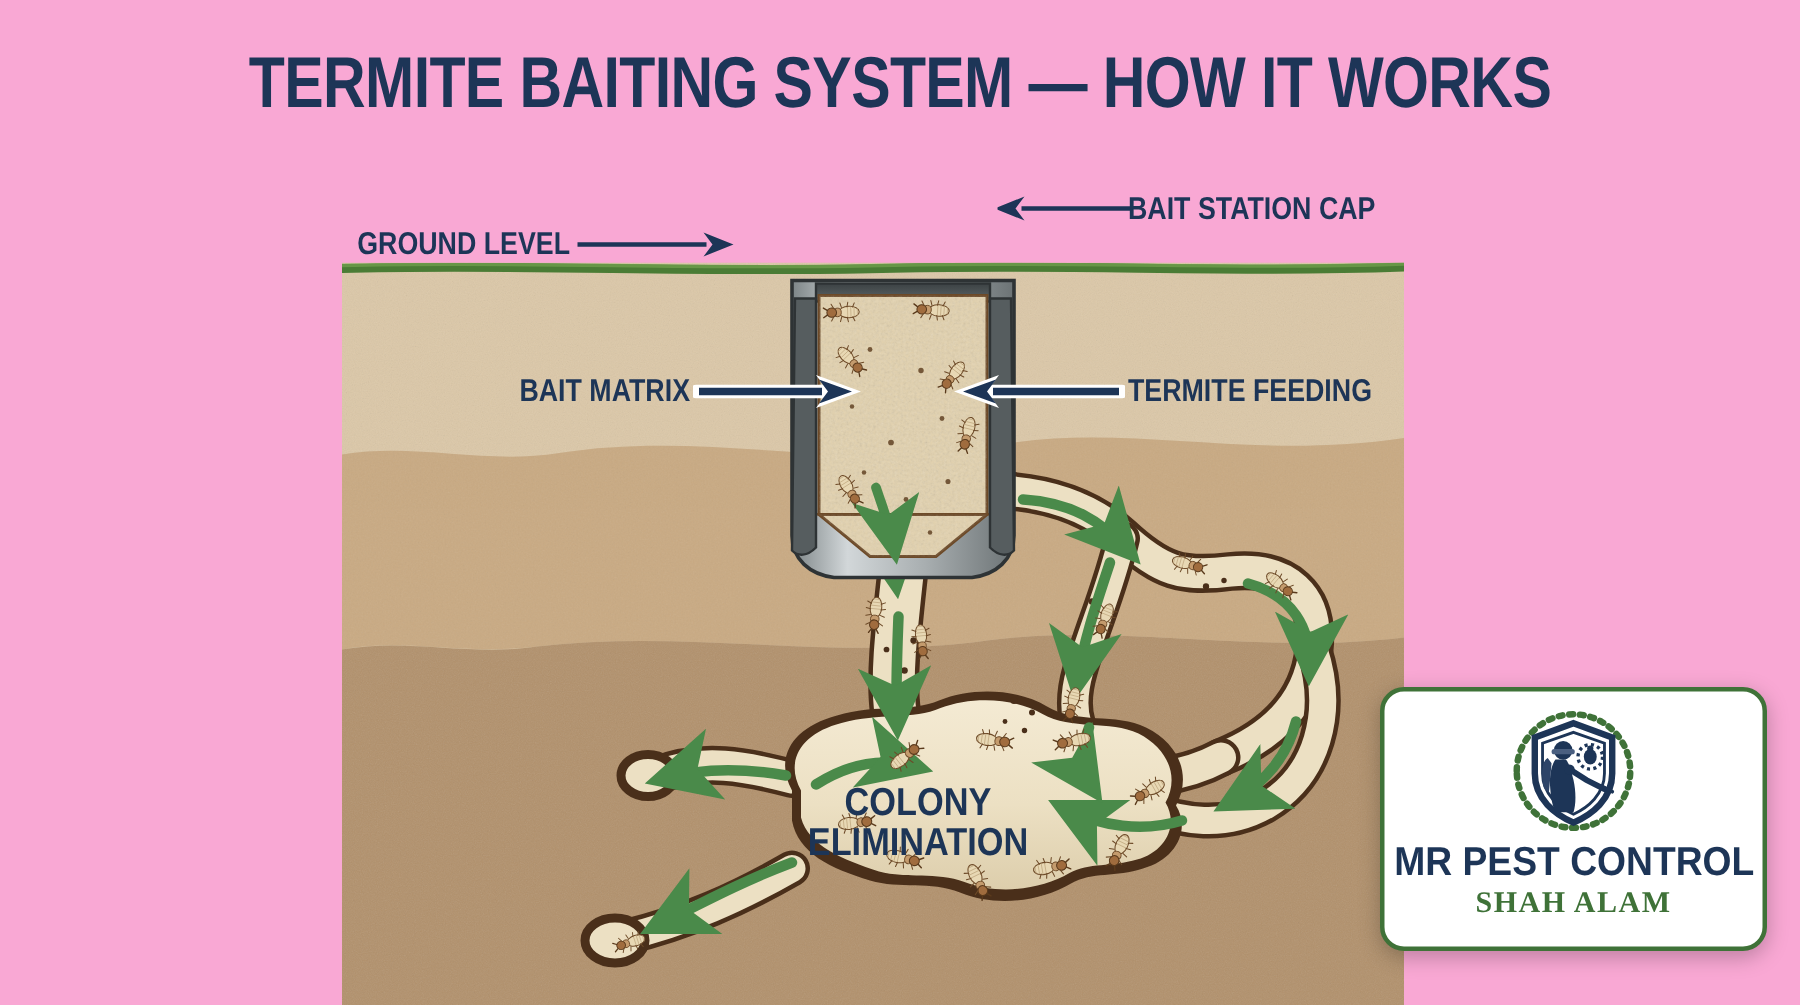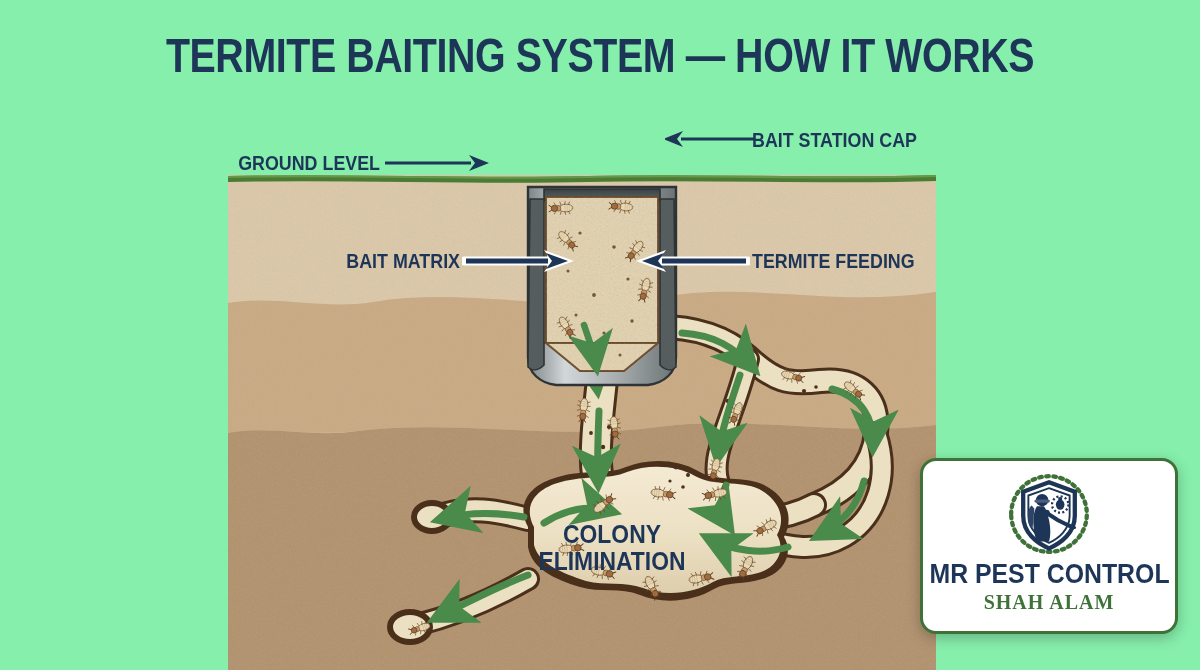--- a/index.html
+++ b/index.html
@@ -5,21 +5,21 @@
 <style>
   * { margin:0; padding:0; box-sizing:border-box; }
   html,body{
     width:1200px; height:670px; overflow:hidden;
     background:#ffffff;
     font-family:"Liberation Sans", sans-serif;
   }
   #stage{
     position:relative;
     width:1200px; height:670px;
-    background:#86efac;
+    background:#f9a8d4;
   }
 
   
   #title{
     position:absolute;
     left:0; top:28px;
     width:1200px;
     text-align:center;
     font-family:"Liberation Sans", sans-serif;
     font-weight:700;

